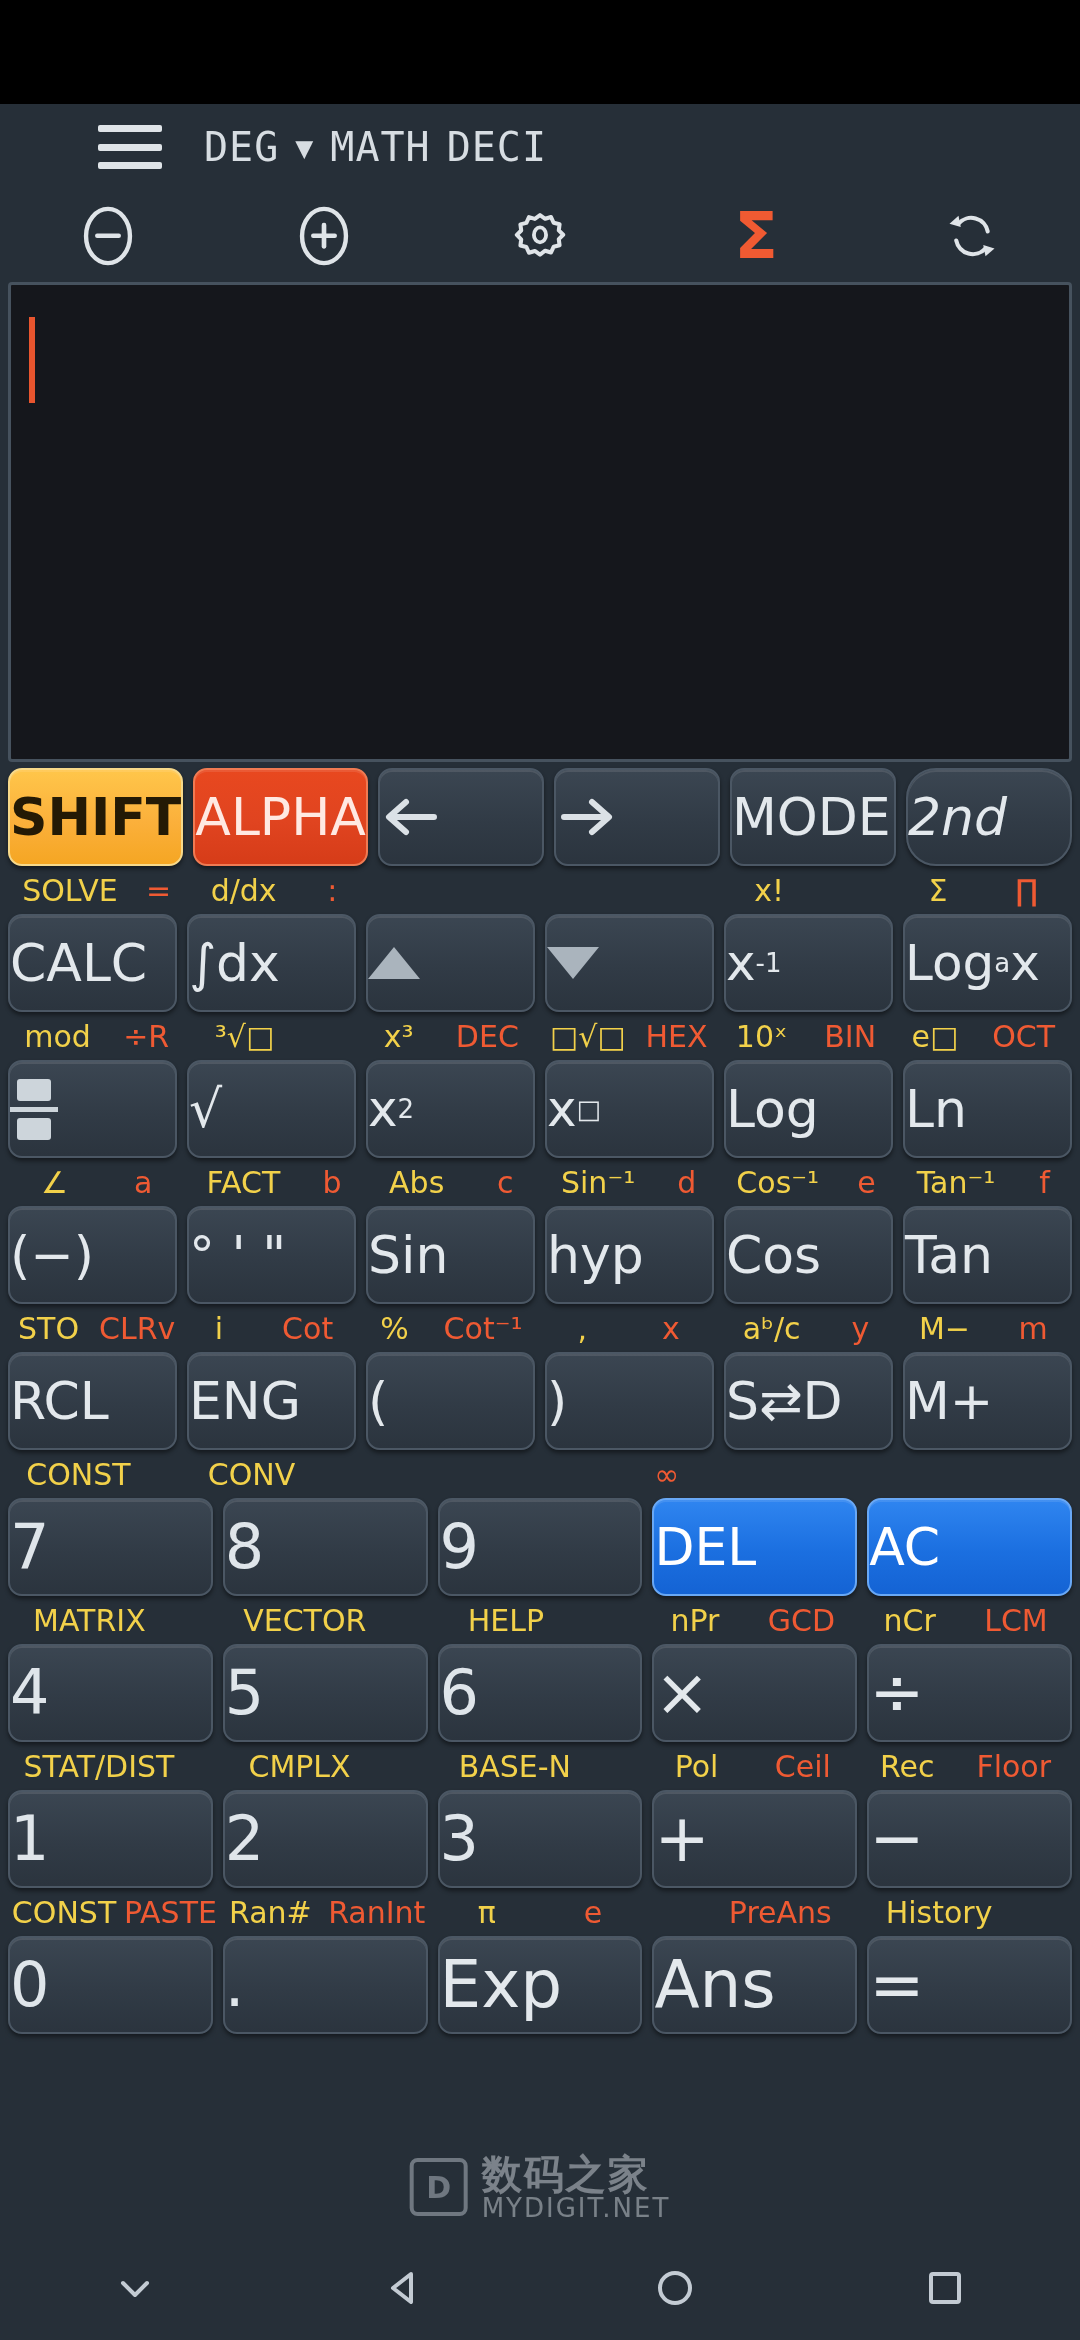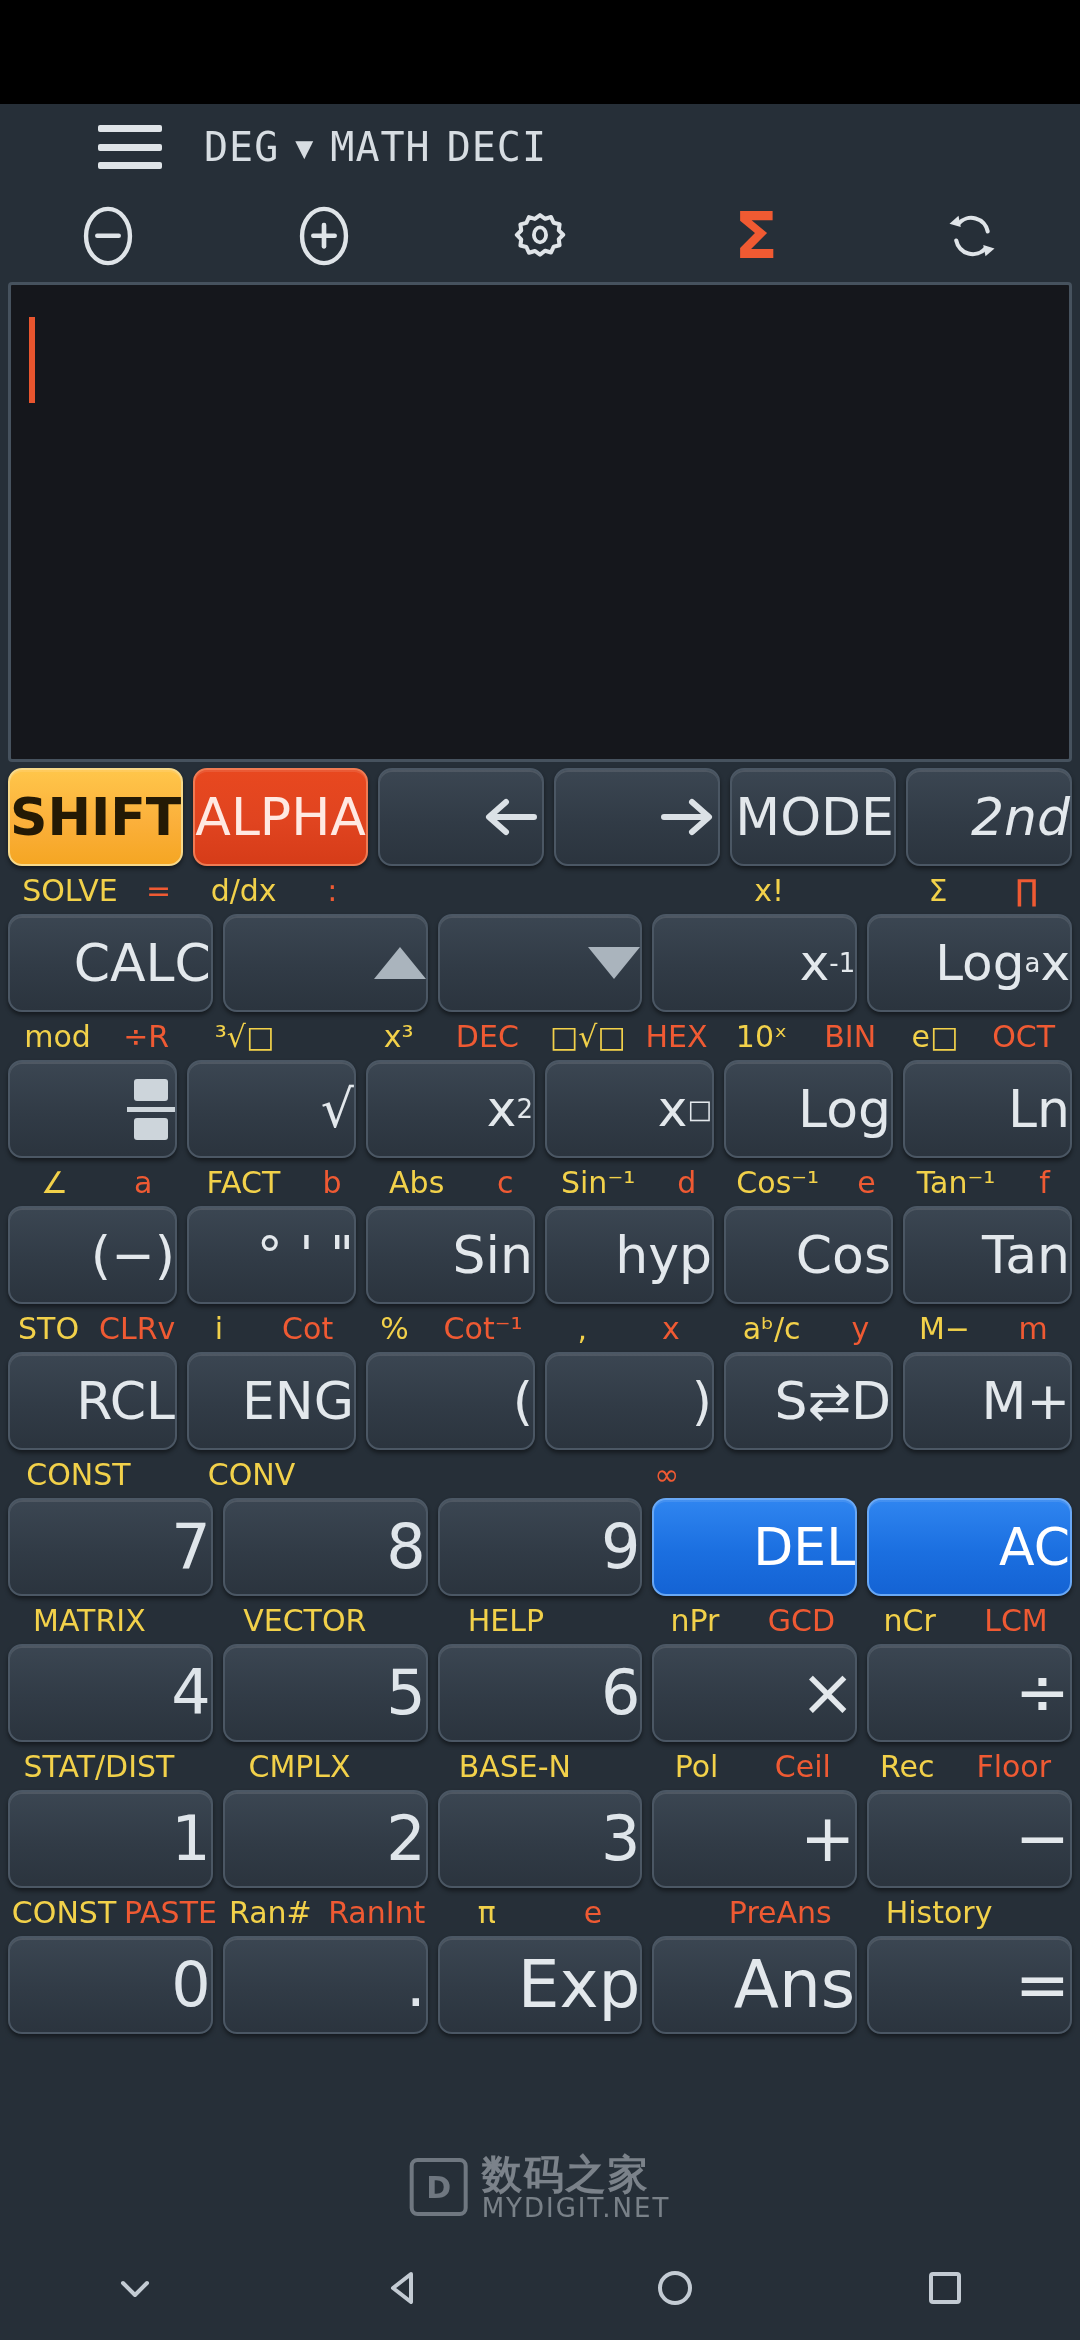--- a/index.html
+++ b/index.html
@@ -80,21 +80,21 @@
   .lbl-pair { flex: 1; display: flex; align-items: center; justify-content: space-around; }
 
   .keyrow { display: flex; gap: 10px; padding: 0 4px; margin-bottom: 2px; }
   .key {
     flex: 1; height: 98px;
     border-radius: 14px;
     background: linear-gradient(180deg, #3b4652 0%, #313b46 55%, #2b343e 100%);
     border: 2px solid #4b5764;
     box-shadow: inset 0 2px 0 rgba(255,255,255,.10), 0 3px 4px rgba(0,0,0,.45);
     color: #e3e8ec;
-    display: flex; align-items: center; justify-content: flex-end;
+    display: flex; align-items: center; justify-content: flex-start;
     font-size: 52px; font-family: "DejaVu Sans", sans-serif;
     cursor: pointer; user-select: none;
     line-height: 1;
   }
   .key.sup { font-size: 50px; }
   .key sup { font-size: 0.52em; vertical-align: super; }
   .key sub { font-size: 0.52em; vertical-align: sub; }
 
   .key-shift {
     background: linear-gradient(180deg,#ffc64a 0%, #fbb03b 55%, #f5a623 100%);
@@ -103,21 +103,21 @@
   .key-alpha {
     background: linear-gradient(180deg,#e8481f 0%, #e04420 55%, #d63c18 100%);
     border-color: #f07a52; color: #ffe9e2; font-weight: 500;
   }
   .key-blue {
     background: linear-gradient(180deg,#2f85f0 0%, #1b6fe0 55%, #1463d4 100%);
     border-color: #69a8f5; color: #ffffff;
   }
   .key-num { font-size: 62px; color: #dfe5ea; }
   .key-big { font-size: 66px; }
-  .key-italic { font-style: italic; }
+  .key-italic { font-style: italic; border-radius: 30px; }
 
   .arrow-svg { width: 62px; height: 46px; }
   .tri { width: 0; height: 0; }
   .tri-up { border-left: 26px solid transparent; border-right: 26px solid transparent;
             border-bottom: 32px solid #aab4bd; }
   .tri-dn { border-left: 26px solid transparent; border-right: 26px solid transparent;
             border-top: 32px solid #aab4bd; }
 
   .frac-ico { display: flex; flex-direction: column; align-items: center; gap: 6px; }
   .frac-ico .bx { width: 34px; height: 22px; background: #cdd5db; border-radius: 3px; }
@@ -256,20 +256,23 @@
         <div class="lbl-pair">
           <span class="labelcell lbl-y">Σ</span>
           <span class="labelcell lbl-r">∏</span>
         </div>
       </div>
       <div class="keyrow">
         <div class="key">
           <span>CALC</span>
         </div>
         <div class="key">
+          <span>∫dx</span>
+        </div>
+        <div class="key">
           <div class="tri tri-up"></div>
         </div>
         <div class="key">
           <div class="tri tri-dn"></div>
         </div>
         <div class="key sup">
           <span>x</span>
           <sup>-1</sup>
         </div>
         <div class="key sup">

